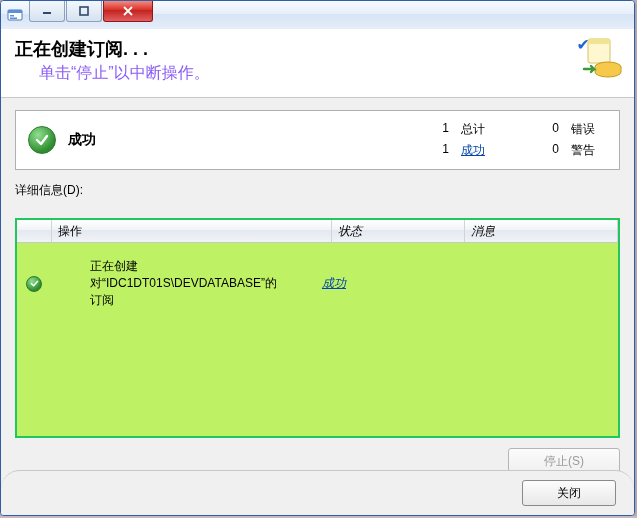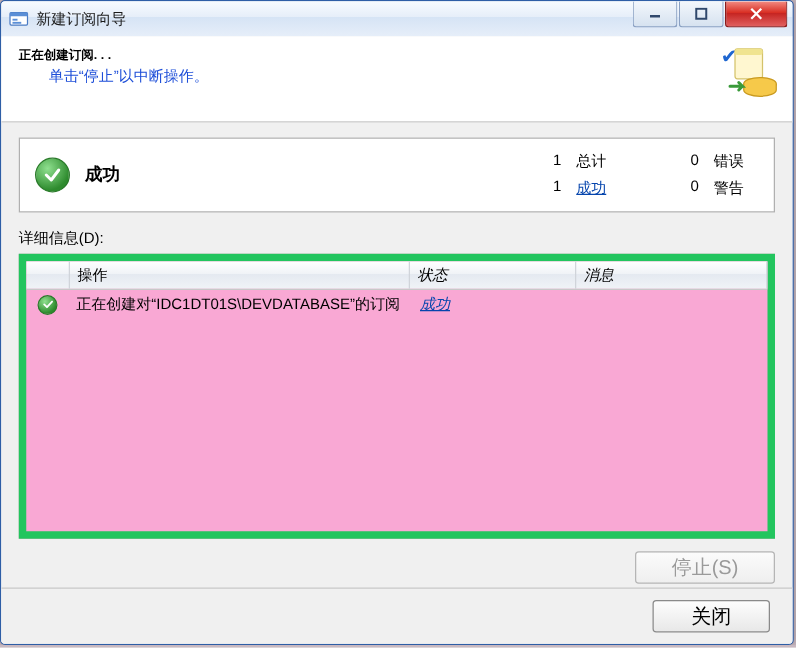--- a/index.html
+++ b/index.html
@@ -75,29 +75,29 @@
   }
 
   .header-panel {
     background: #fff;
     border-bottom: 1px solid #c8c8c8;
     height: 60px;
     position: relative;
     padding: 8px 14px 0 14px;
   }
   .header-panel .heading {
-    font-size: 10px;
+    font-size: 18px;
     font-weight: bold;
     color: #000;
   }
   .header-panel .subheading {
     margin-left: 24px;
     margin-top: 2px;
-    color: #1d4ed8;
-    font-size: 12px;
+    color: #8b5cf6;
+    font-size: 16px;
   }
   .header-icon {
     position: absolute;
     right: 10px;
     top: 8px;
     width: 42px;
     height: 42px;
   }
   .header-check {
     position: absolute;
@@ -142,26 +142,26 @@
     column-gap: 8px;
     row-gap: 4px;
     font-size: 12px;
     margin-right: 12px;
   }
   .counts .num { text-align: right; padding-right:4px; }
   .counts a { color: #0645ad; text-decoration: underline; cursor:pointer; }
 
   .details-label {
     margin-top: 12px;
-    margin-bottom: 4px;
+    margin-bottom: 19px;
   }
 
   .grid {
-    border: 6px solid #22c55e;
-    background: #f9a8d4;
+    border: 2px solid #22c55e;
+    background: #bef264;
     height: 216px;
     overflow: auto;
   }
   .grid-header {
     display: flex;
     background: linear-gradient(to bottom, #ffffff, #f0f3f7 45%, #e4e9f0 46%, #f0f3f7 100%);
     border-bottom: 1px solid #c8c8c8;
     height: 22px;
     align-items: center;
     font-size: 12px;
@@ -173,22 +173,23 @@
     display: flex;
     align-items: center;
   }
   .col-icon { width: 22px; flex:0 0 22px; padding:0; }
   .col-action { flex: 1 1 auto; }
   .col-status { width: 120px; flex:0 0 120px;font-style:italic; }
   .col-msg    { width: 140px; flex:0 0 140px; border-right:none;font-style:italic; }
   .grid-row {
     display: flex;
     align-items: center;
-    padding: 3px 0;
-    font-size: 12px;
+    padding: 15px 0;
+    font-size: 12px;
+    gap: 33px;
   }
   .grid-row .cell { padding: 0 6px; }
   .grid-row .cell.col-icon {
     display:flex; align-items:center; justify-content:center;
   }
   .row-status-icon {
     width:14px; height:14px; border-radius:50%;
     background: radial-gradient(circle at 35% 30%, #8fe08f, #2e8b2e 70%);
     border:1px solid #2a7a2a;
     display:flex; align-items:center; justify-content:center;
@@ -202,21 +203,21 @@
     justify-content: flex-end;
     gap: 12px;
     padding-right: 0;
   }
   .btn {
     min-width: 110px;
     height: 24px;
     background: linear-gradient(to bottom, #fdfdfd, #e8e8e8);
     border: 1px solid #8a8a8a;
     border-radius: 3px;
-    font-size: 16px;
+    font-size: 12px;
     display: inline-flex;
     align-items: center;
     justify-content: center;
     cursor: pointer;
     position: relative;
   }
   .btn.disabled {
     color: #9a9a9a;
     border-color: #b5b5b5;
     background: linear-gradient(to bottom, #fbfbfb, #efefef);
@@ -232,38 +233,38 @@
   .footer {
     position: absolute;
     bottom: 0; left: 0; right: 0;
     border-top: 1px solid #c8c8c8;
     background: #f0f0f0;
     height: 44px;
     display: flex;
     align-items: center;
     justify-content: flex-end;
     padding-right: 18px;
+    border-radius: 19px;
   }
   .footer .btn { min-width: 92px; }
 </style>
 </head>
 <body>
 
 <div class="window">
 
   <div class="titlebar">
     <span class="app-icon">
       <svg viewBox="0 0 16 16">
         <rect x="1" y="3" width="14" height="10" rx="1" fill="#fff" stroke="#4a7bc4"></rect>
         <rect x="1" y="3" width="14" height="3" fill="#5b8fd6"></rect>
         <rect x="3" y="8" width="4" height="1.5" fill="#5b8fd6"></rect>
         <rect x="3" y="10.5" width="7" height="1.5" fill="#5b8fd6"></rect>
       </svg>
     </span>
-    <span class="title-text">新建订阅向导</span>
     <div class="win-buttons">
       <div class="win-btn">
         <svg viewBox="0 0 12 10">
             <rect x="2" y="6" width="8" height="2" fill="#30486c"></rect>
           </svg>
       </div>
       <div class="win-btn">
         <svg viewBox="0 0 12 10">
             <rect x="2" y="1" width="8" height="8" fill="none" stroke="#30486c" stroke-width="1.6"></rect>
           </svg>

